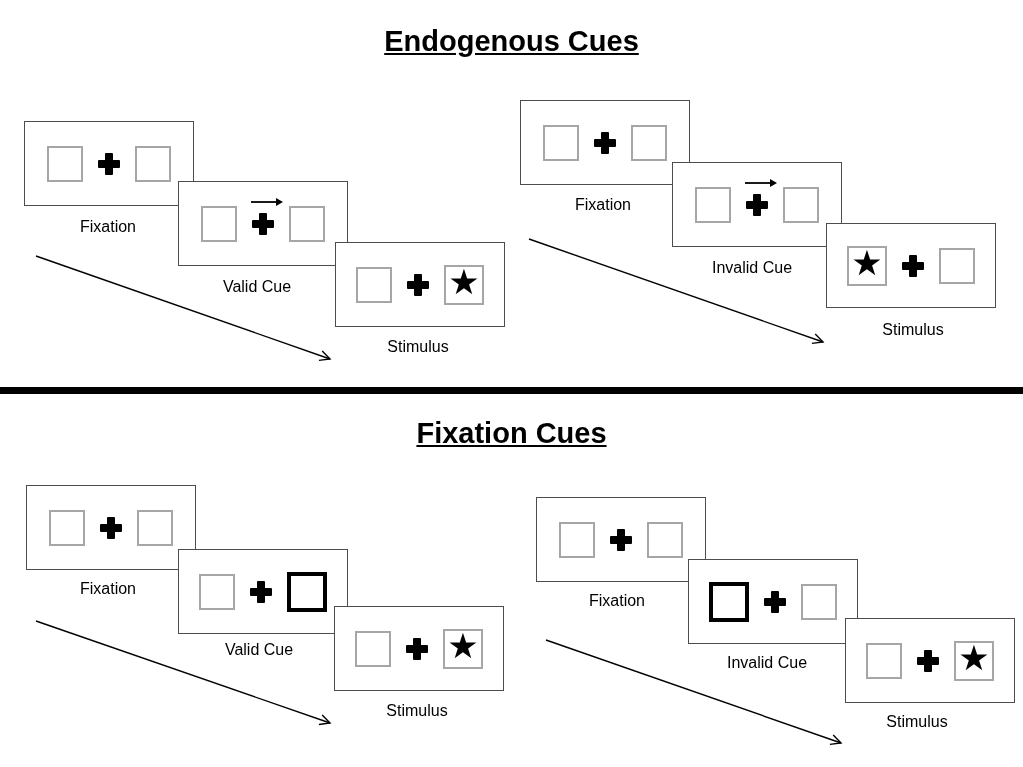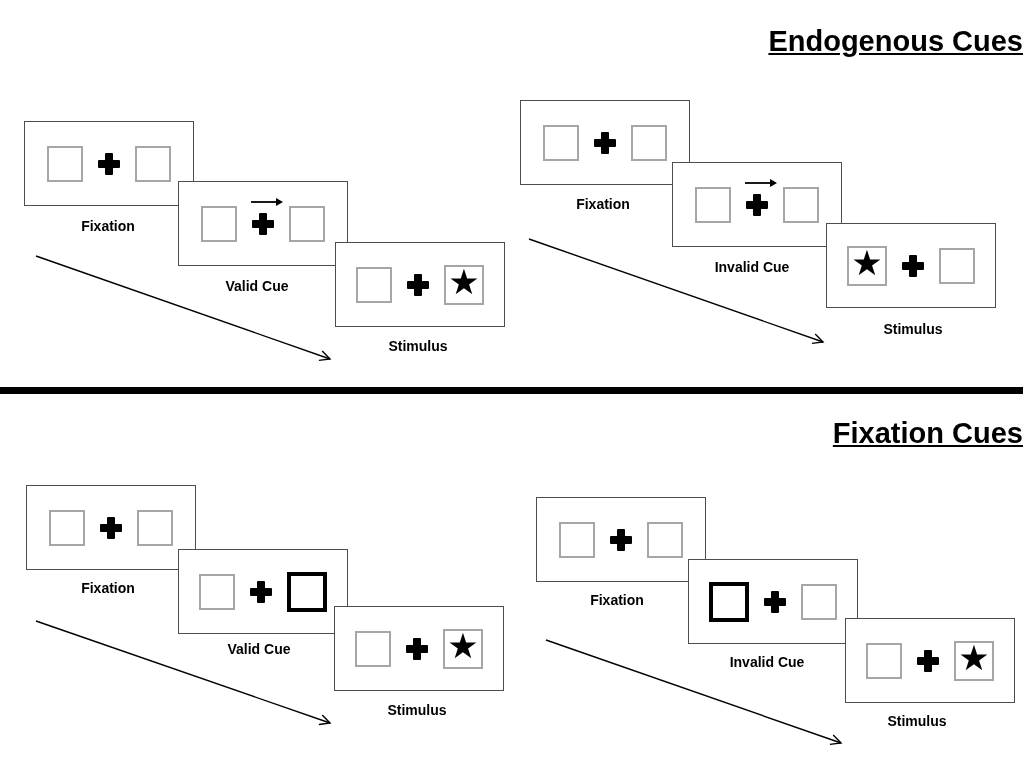--- a/index.html
+++ b/index.html
@@ -2,21 +2,21 @@
 <html><head>
 <meta charset="utf-8">
 <style>
   html,body{margin:0;padding:0;background:#fff;}
   .stage{
     position:relative;width:1023px;height:767px;background:#ffffff;
     font-family:"Liberation Sans","DejaVu Sans",sans-serif;color:#000;
     overflow:hidden;
   }
   .title{
-    position:absolute;left:0;right:0;text-align:right;
+    position:absolute;left:0;right:0;text-align:center;
     font-size:29px;font-weight:bold;text-decoration:underline;
     letter-spacing:0px;
   }
   .divider{
     position:absolute;left:0;width:1023px;height:7px;background:#000;
   }
   .panel{
     position:absolute;width:170px;height:85px;background:#ffffff;
     border:1px solid #4d4d4d;box-sizing:border-box;
     display:flex;align-items:center;justify-content:center;gap:15px;
@@ -43,21 +43,21 @@
     content:"";position:absolute;left:7px;top:0;width:8px;height:22px;background:#000;border-radius:1px;
   }
   .cross::after{
     content:"";position:absolute;top:7px;left:0;width:22px;height:8px;background:#000;border-radius:1px;
   }
   .cuearrow{
     position:absolute;left:-2px;top:-17px;
   }
   .plabel{
     position:absolute;transform:translateX(-50%);
-    font-size:14px;font-weight:bold;white-space:nowrap;
+    font-size:16px;font-weight:normal;white-space:nowrap;
   }
   .overlay{
     position:absolute;left:0;top:0;z-index:0;pointer-events:none;
   }
   .panel,.plabel,.title{z-index:1;}
 </style>
 </head>
 <body>
 
 <div class="stage">

